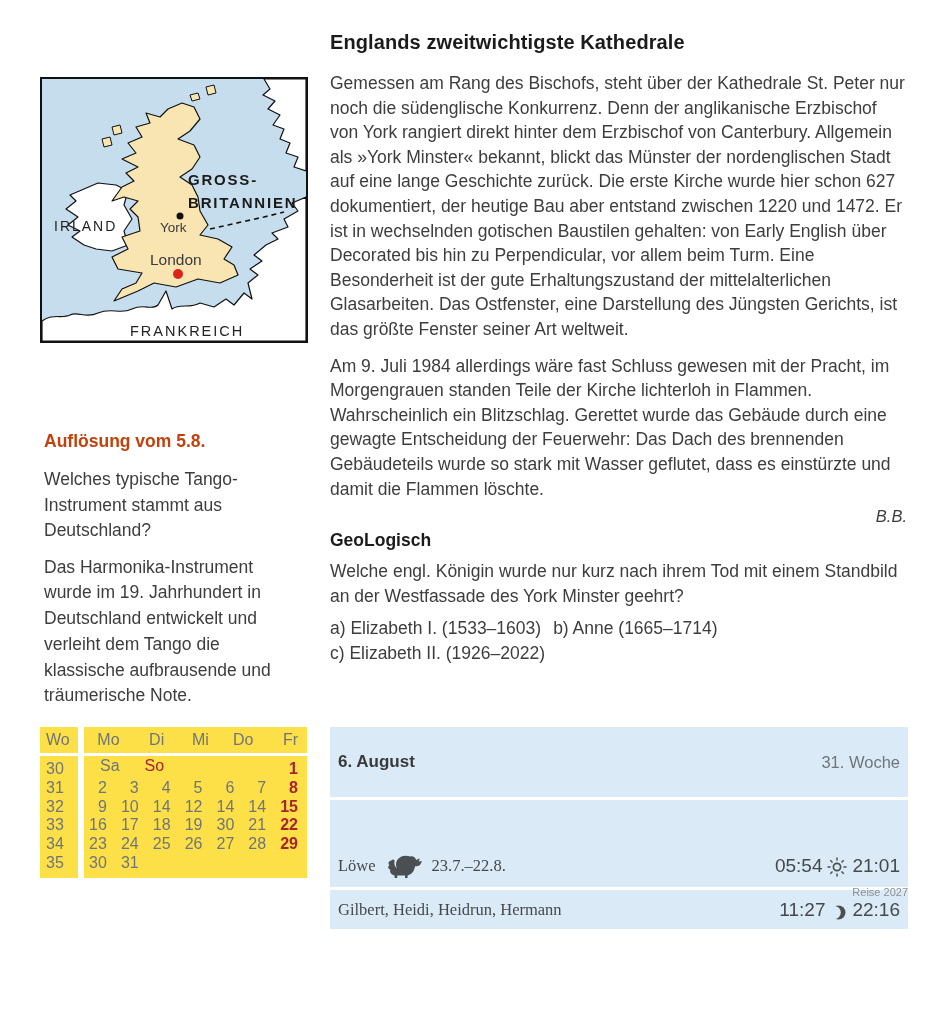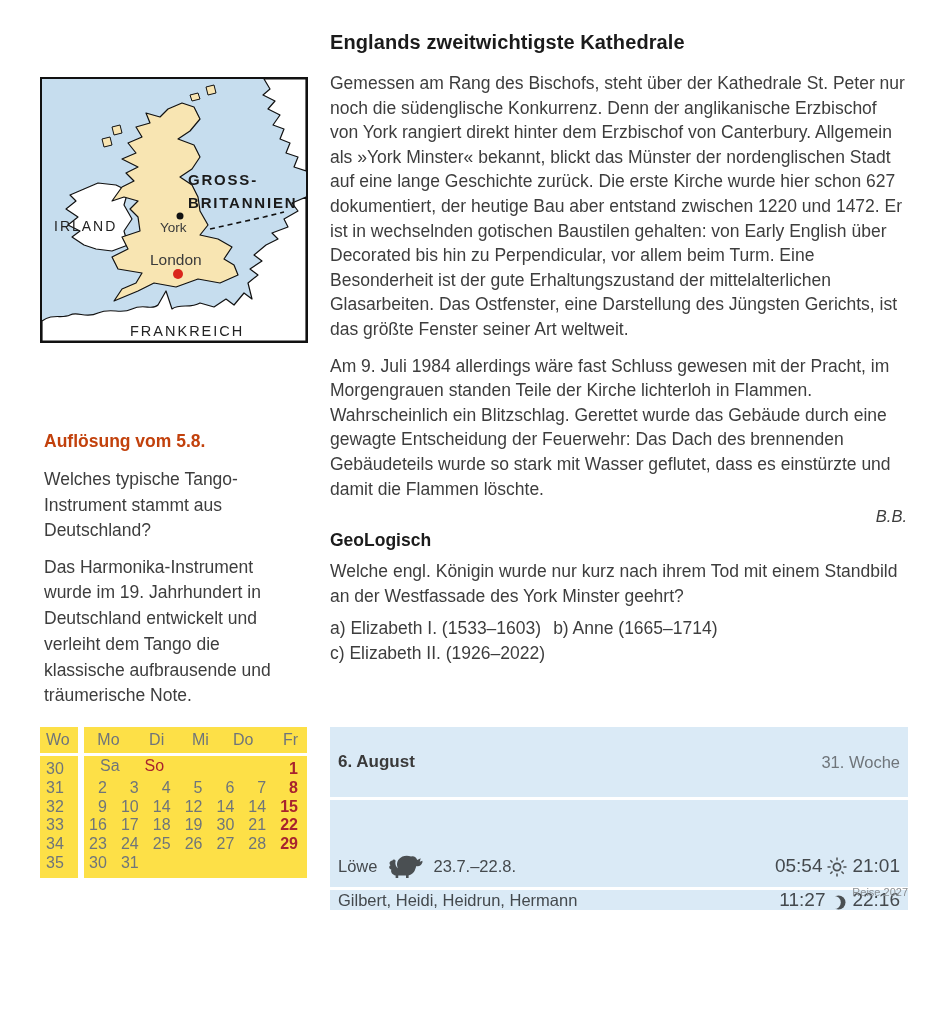--- a/index.html
+++ b/index.html
@@ -48,22 +48,22 @@
   .cal-day.sun{color:#a8232e;font-weight:bold;}
 
   
   #day-panel{left:330px;top:727px;width:578px;}
   .dp-band{background:#daeaf6;margin-bottom:3px;}
   .dp-header{height:38px;display:flex;align-items:center;justify-content:space-between;padding:16px 8px;}
   .dp-date{font-size:17px;font-weight:bold;color:#3a3a3a;}
   .dp-week{font-size:16.5px;color:#6f757a;}
   .dp-main{height:87px;display:flex;align-items:flex-end;}
   .dp-row{width:100%;display:flex;align-items:center;justify-content:space-between;padding:0 8px 7px 8px;box-sizing:border-box;}
-  .dp-names-band{height:20px;display:flex;align-items:center;justify-content:space-between;padding:0 8px;margin-bottom:0;}
-  .dp-left{display:flex;align-items:center;font-size:16.5px;color:#44494d;}
+  .dp-names-band{height:39px;display:flex;align-items:center;justify-content:space-between;padding:0 8px;margin-bottom:0;}
+  .dp-left{display:flex;align-items:center;font-size:16.5px;color:#44494d;font-family:Liberation Serif, serif;}
   .dp-right{display:flex;align-items:flex-end;font-size:19px;color:#44494d;}
   .zodiac-icon{margin:0 8px 0 10px;}
   .astro-icon{margin:0 5px;}
   .page-footer{left:0;top:886px;width:908px;text-align:right;font-size:11px;color:#8a8f93;}
 </style>
 </head>
 <body>
 
 <div class="abs" id="map-box">
   <svg width="264" height="262" viewBox="0 0 264 262">

